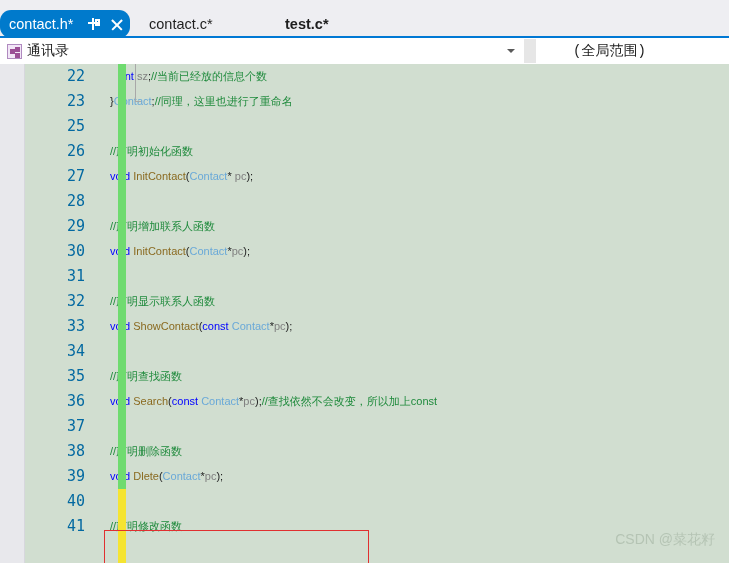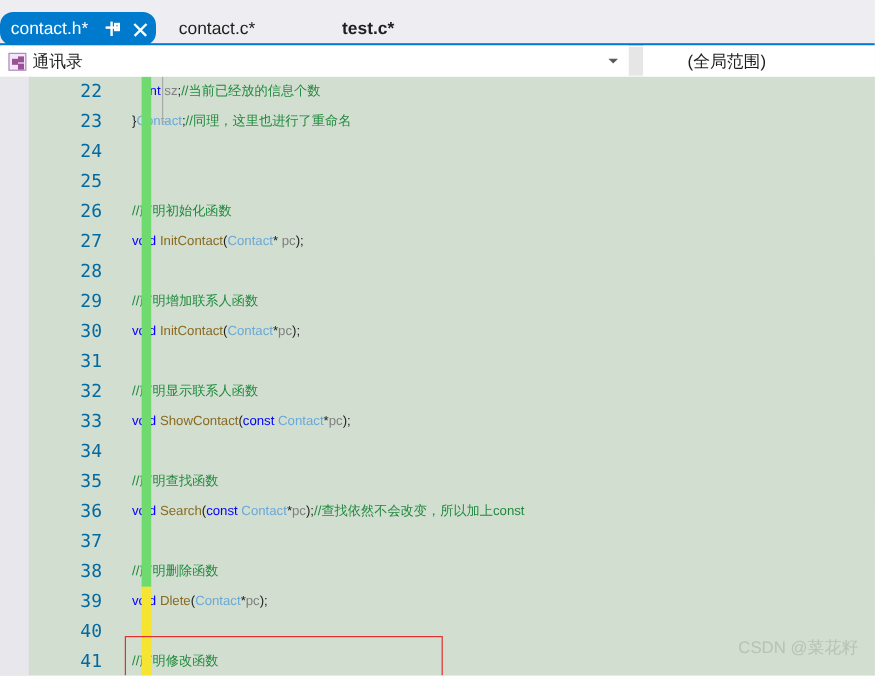--- a/index.html
+++ b/index.html
@@ -151,20 +151,21 @@
     position: absolute;
     left: 7px; top: 8px;
     width: 5px; height: 5px;
     background: #9b4f96;
   }
   .nav-text {
     font-size: 14px;
     color: #1e1e1e;
     line-height: 1;
     white-space: nowrap;
+    font-family: Liberation Mono, monospace;
   }
   .nav-text-right { margin-left: 37px; }
   .nav-caret {
     position: absolute;
     right: 9px; top: 11px;
     width: 0; height: 0;
     border-left: 4px solid transparent;
     border-right: 4px solid transparent;
     border-top: 4px solid #5a5a5a;
   }
@@ -324,24 +325,20 @@
       <div class="lines" id="lines">
           <div class="line">
             <span class="lineno">22</span>
             <span class="code"><span class="kw">    int</span><span class="ident"> sz</span><span class="punct">;</span><span class="cmt">//当前已经放的信息个数</span></span>
           </div>
           <div class="line">
             <span class="lineno">23</span>
             <span class="code"><span class="punct">}</span><span class="type">Contact</span><span class="punct">;</span><span class="cmt">//同理，这里也进行了重命名</span></span>
           </div>
           <div class="line">
-            <span class="lineno">24</span>
-            <span class="code"></span>
-          </div>
-          <div class="line">
             <span class="lineno">25</span>
             <span class="code"></span>
           </div>
           <div class="line">
             <span class="lineno">26</span>
             <span class="code"><span class="cmt">//声明初始化函数</span></span>
           </div>
           <div class="line">
             <span class="lineno">27</span>
             <span class="code"><span class="kw">void</span><span class="punct"> </span><span class="fn">InitContact</span><span class="punct">(</span><span class="type">Contact</span><span class="punct">*</span><span class="ident"> pc</span><span class="punct">);</span></span>

